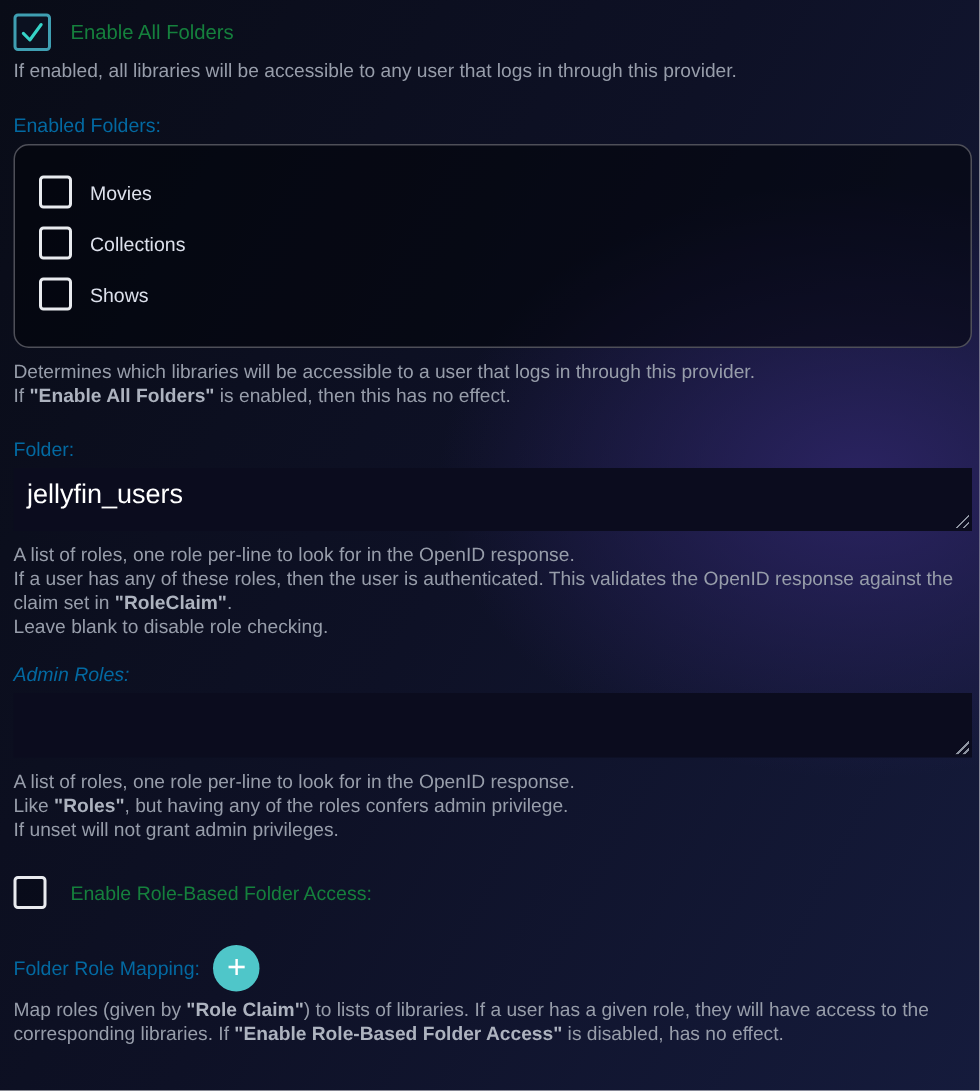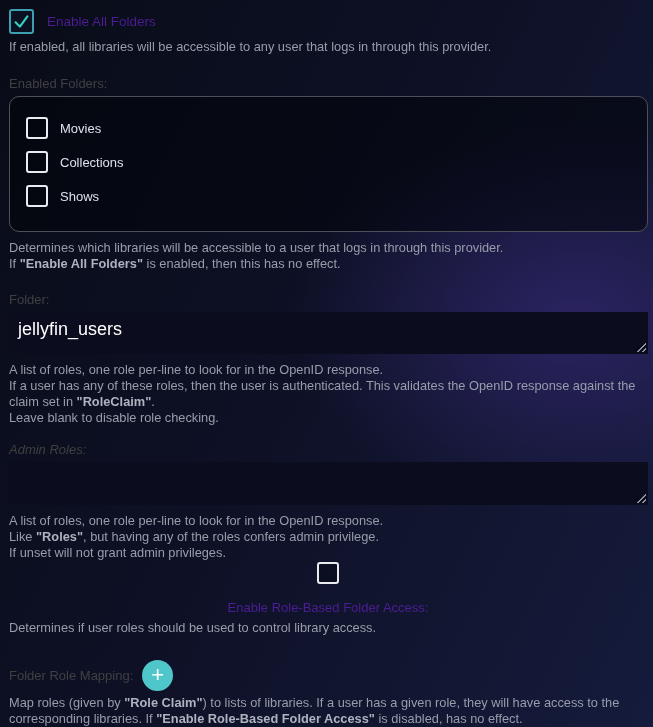--- a/index.html
+++ b/index.html
@@ -20,26 +20,26 @@
     border: 2px solid #e9ebef; border-radius: 3px;
     background: rgba(4,6,14,0.35);
     display: inline-flex; align-items: center; justify-content: center;
     cursor: pointer;
   }
   .cb-checked {
     width: 25px; height: 25px;
     border-color: #3f9fb2; background: #0b1120;
   }
   .cb svg { width: 19px; height: 19px; display: block; }
-  .check-label { font-size: 13.5px; color: #4c1d95; }
+  .check-label { font-size: 13.5px; color: #15803d; }
 
   .desc { margin: 0; max-width: 641px; color: #979daa; font-size: 12.8px; line-height: 16px; }
   .desc .b { font-weight: bold; color: #adb3bf; }
 
-  .field-label { font-size: 13px; color: #404040; line-height: 16px; }
+  .field-label { font-size: 13px; color: #0369a1; line-height: 16px; }
 
   .fieldset {
     margin-top: 4px; margin-right: -1px;
     border: 1.5px solid #4e4f58; border-radius: 10px;
     background: rgba(2,3,10,0.55);
     padding: 20px 16px 24px 16px;
   }
   .folder-row { display: flex; align-items: center; gap: 12px; margin-bottom: 12px; }
   .folder-row:last-child { margin-bottom: 0; }
   .folder-label { font-size: 13px; color: #dde1ec; }
@@ -69,21 +69,21 @@
     padding: 0 0 2px 0;
   }
 
   .mt-desc1   { margin-top: 5px; }
   .mt-label1  { margin-top: 21px; }
   .mt-desc2   { margin-top: 8px; }
   .mt-label2  { margin-top: 20px; }
   .mt-desc3   { margin-top: 8px; }
   .mt-label3  { margin-top: 16px; font-style: italic; }
   .mt-desc4   { margin-top: 8px; }
-  .mt-rowrb   { margin-top: 1px; flex-direction: column; }
+  .mt-rowrb   { margin-top: 23px; }
   .mt-desc5   { margin-top: 5px; }
   .mt-rowmap  { margin-top: 24px; }
   .mt-desc6   { margin-top: 4px; }
 </style>
 </head>
 <body>
 
 <div class="page">
 
   <div class="check-row">
@@ -135,21 +135,20 @@
   <p class="desc mt-desc4">
     <span>A list of roles, one role per-line to look for in the OpenID response.</span><br>
     <span>Like </span><span class="b">"Roles"</span><span>, but having any of the roles confers admin privilege.</span><br>
     <span>If unset will not grant admin privileges.</span>
   </p>
 
   <div class="check-row mt-rowrb" style="gap:16px">
     <span class="cb" role="checkbox" aria-checked="false"></span>
     <span class="check-label" style="font-size:13px">Enable Role-Based Folder Access:</span>
   </div>
-  <p class="desc mt-desc5">Determines if user roles should be used to control library access.</p>
 
   <div class="mapping-row mt-rowmap">
     <span class="field-label">Folder Role Mapping:</span>
     <button class="plus-btn">
       <span>+</span>
     </button>
   </div>
   <p class="desc mt-desc6">
     <span>Map roles (given by </span><span class="b">"Role Claim"</span><span>) to lists of libraries. If a user has a given role, they will have access to the </span><span>corresponding libraries. If </span><span class="b">"Enable Role-Based Folder Access"</span><span> is disabled, has no effect.</span>
   </p>

